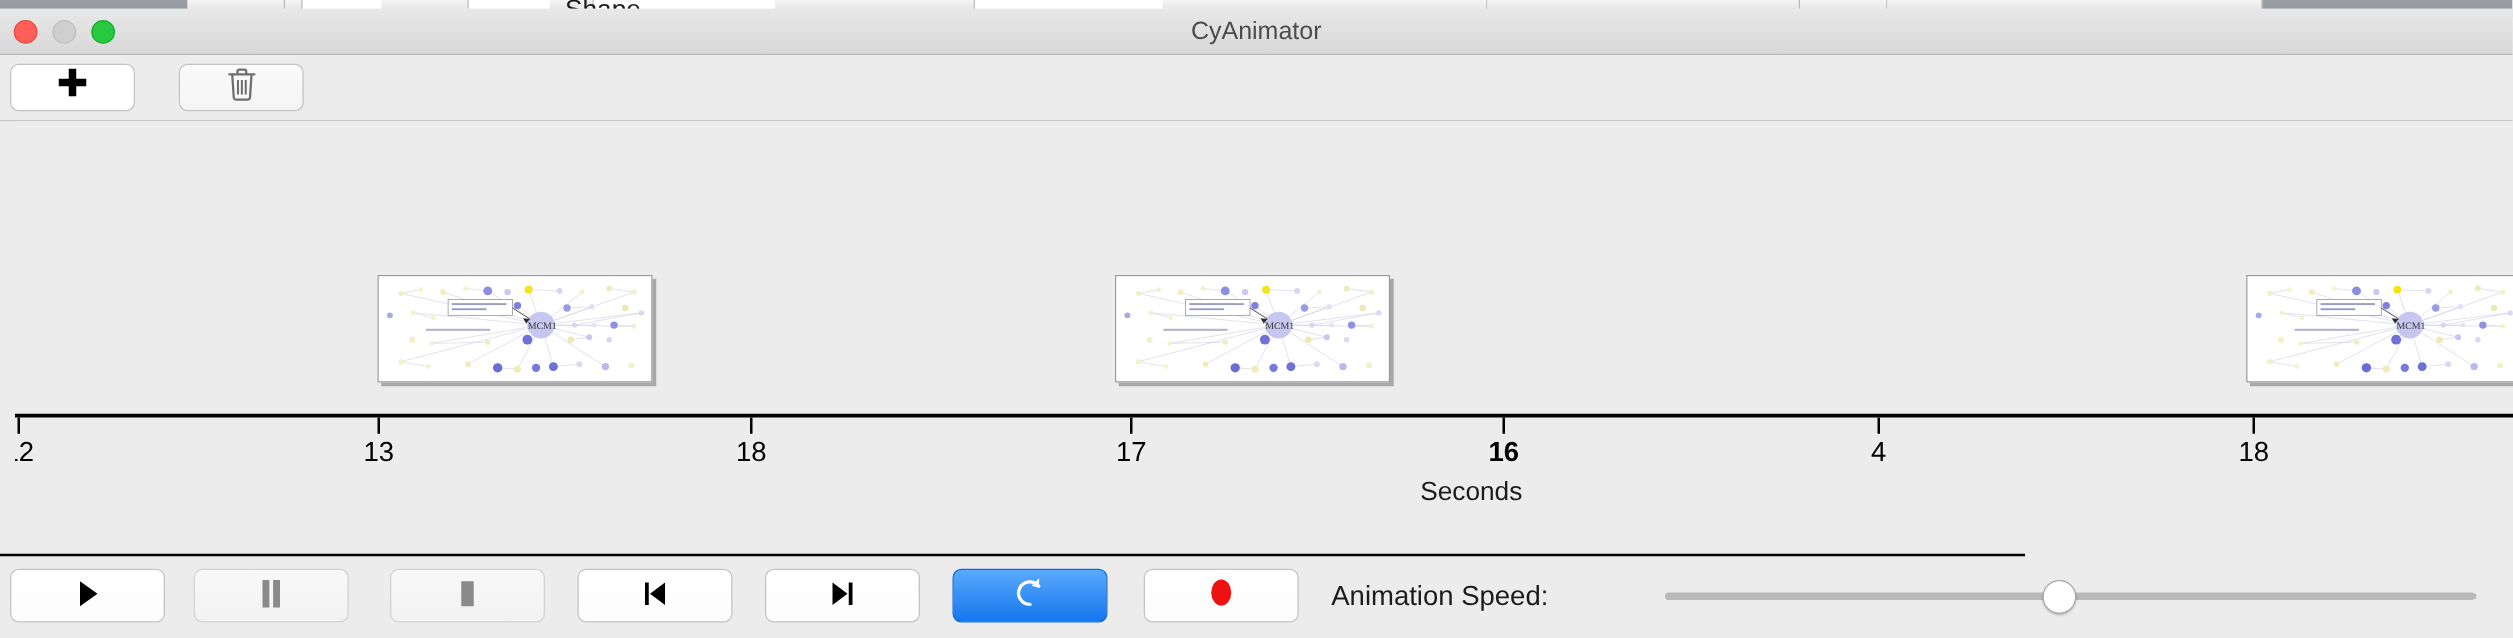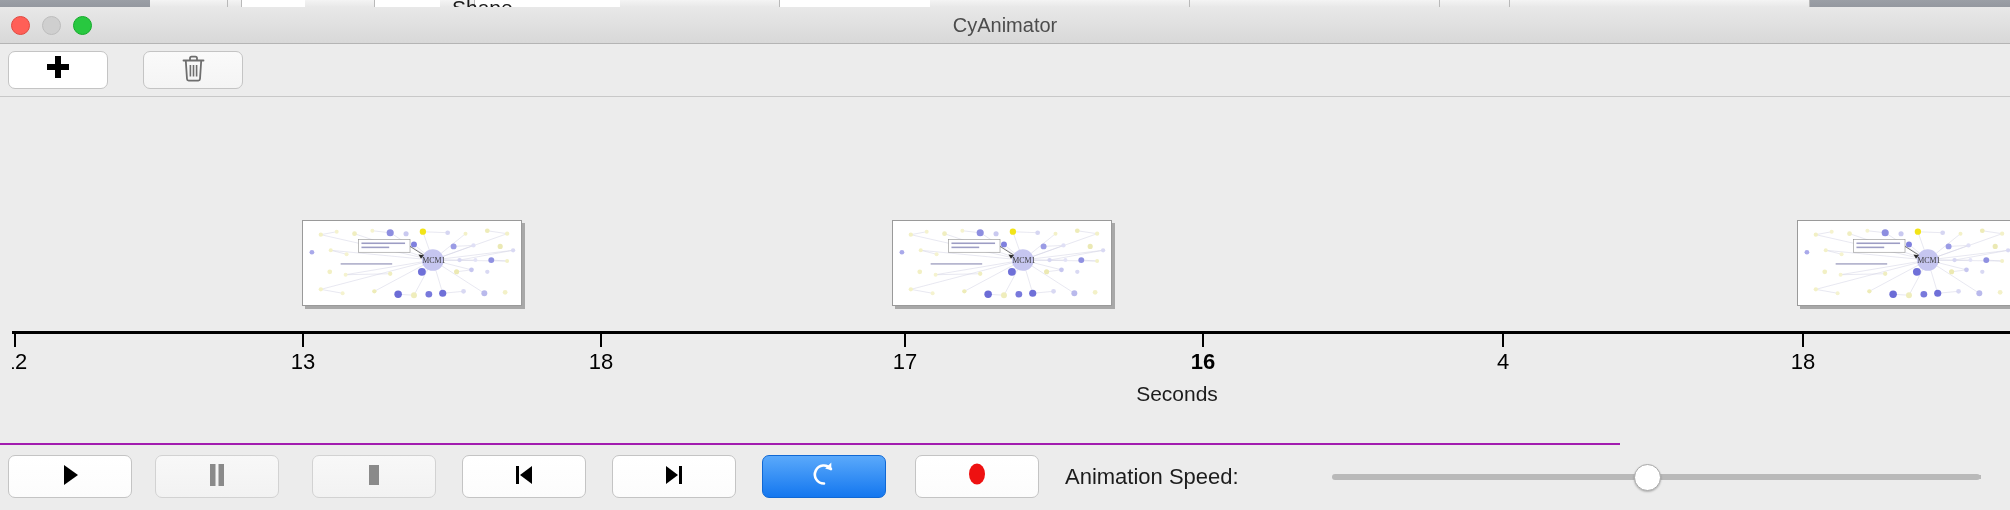--- a/index.html
+++ b/index.html
@@ -171,21 +171,21 @@
     transform: translateX(-50%);
     white-space: nowrap;
   }
 
   
   #playback-bar {
     position: absolute;
     left: 0; top: 436px;
     width: 1620px; height: 67px;
     background: #ececec;
-    border-top: 2px solid #a21caf;
+    border-top: 2px solid #000000;
   }
 
   .pb-btn {
     position: absolute;
     top: 10px;
     width: 124px; height: 43px;
     border-radius: 7px;
     border: 1px solid #c4c4c4;
     background: linear-gradient(to bottom,#ffffff,#fcfcfc);
     display: flex;

